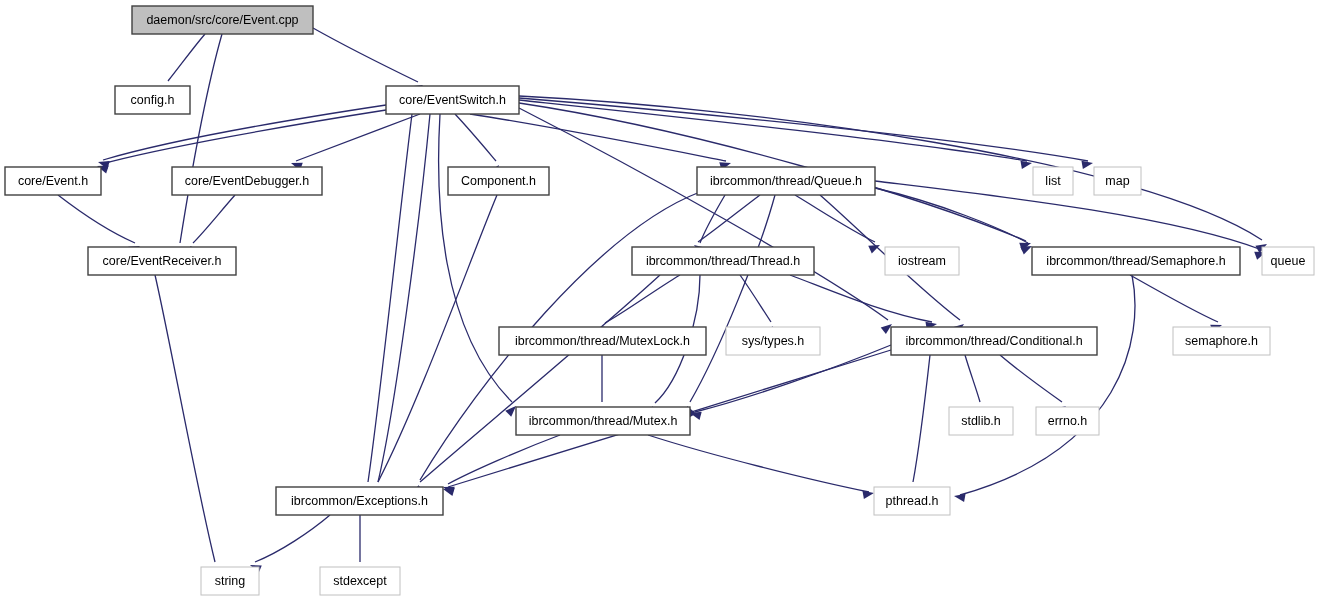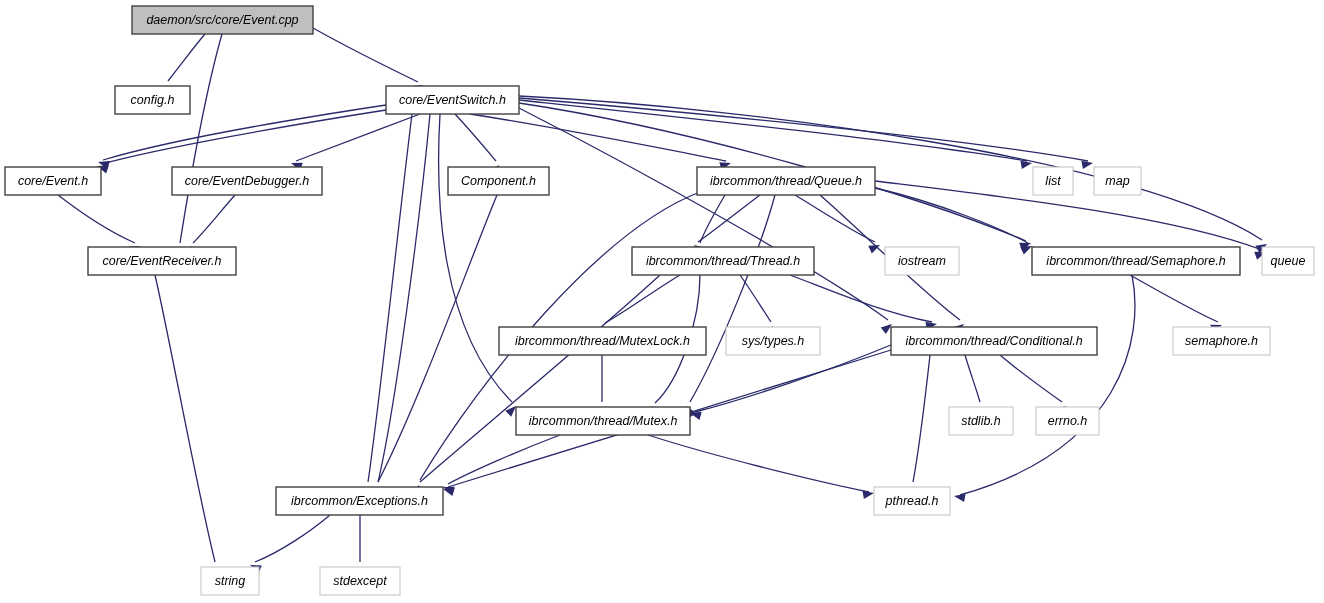--- a/index.html
+++ b/index.html
@@ -10,21 +10,20 @@
   body {
     width: 1324px;
     height: 603px;
     font-family: "Liberation Sans", sans-serif;
     overflow: hidden;
   }
   #graph-root {
     position: relative;
     width: 1324px;
     height: 603px;
-    font-style: italic;
   }
   svg#dep-graph {
     display: block;
     width: 1324px;
     height: 603px;
   }
   .node-box {
     fill: #ffffff;
     stroke: #c0c0c0;
     stroke-width: 1;

